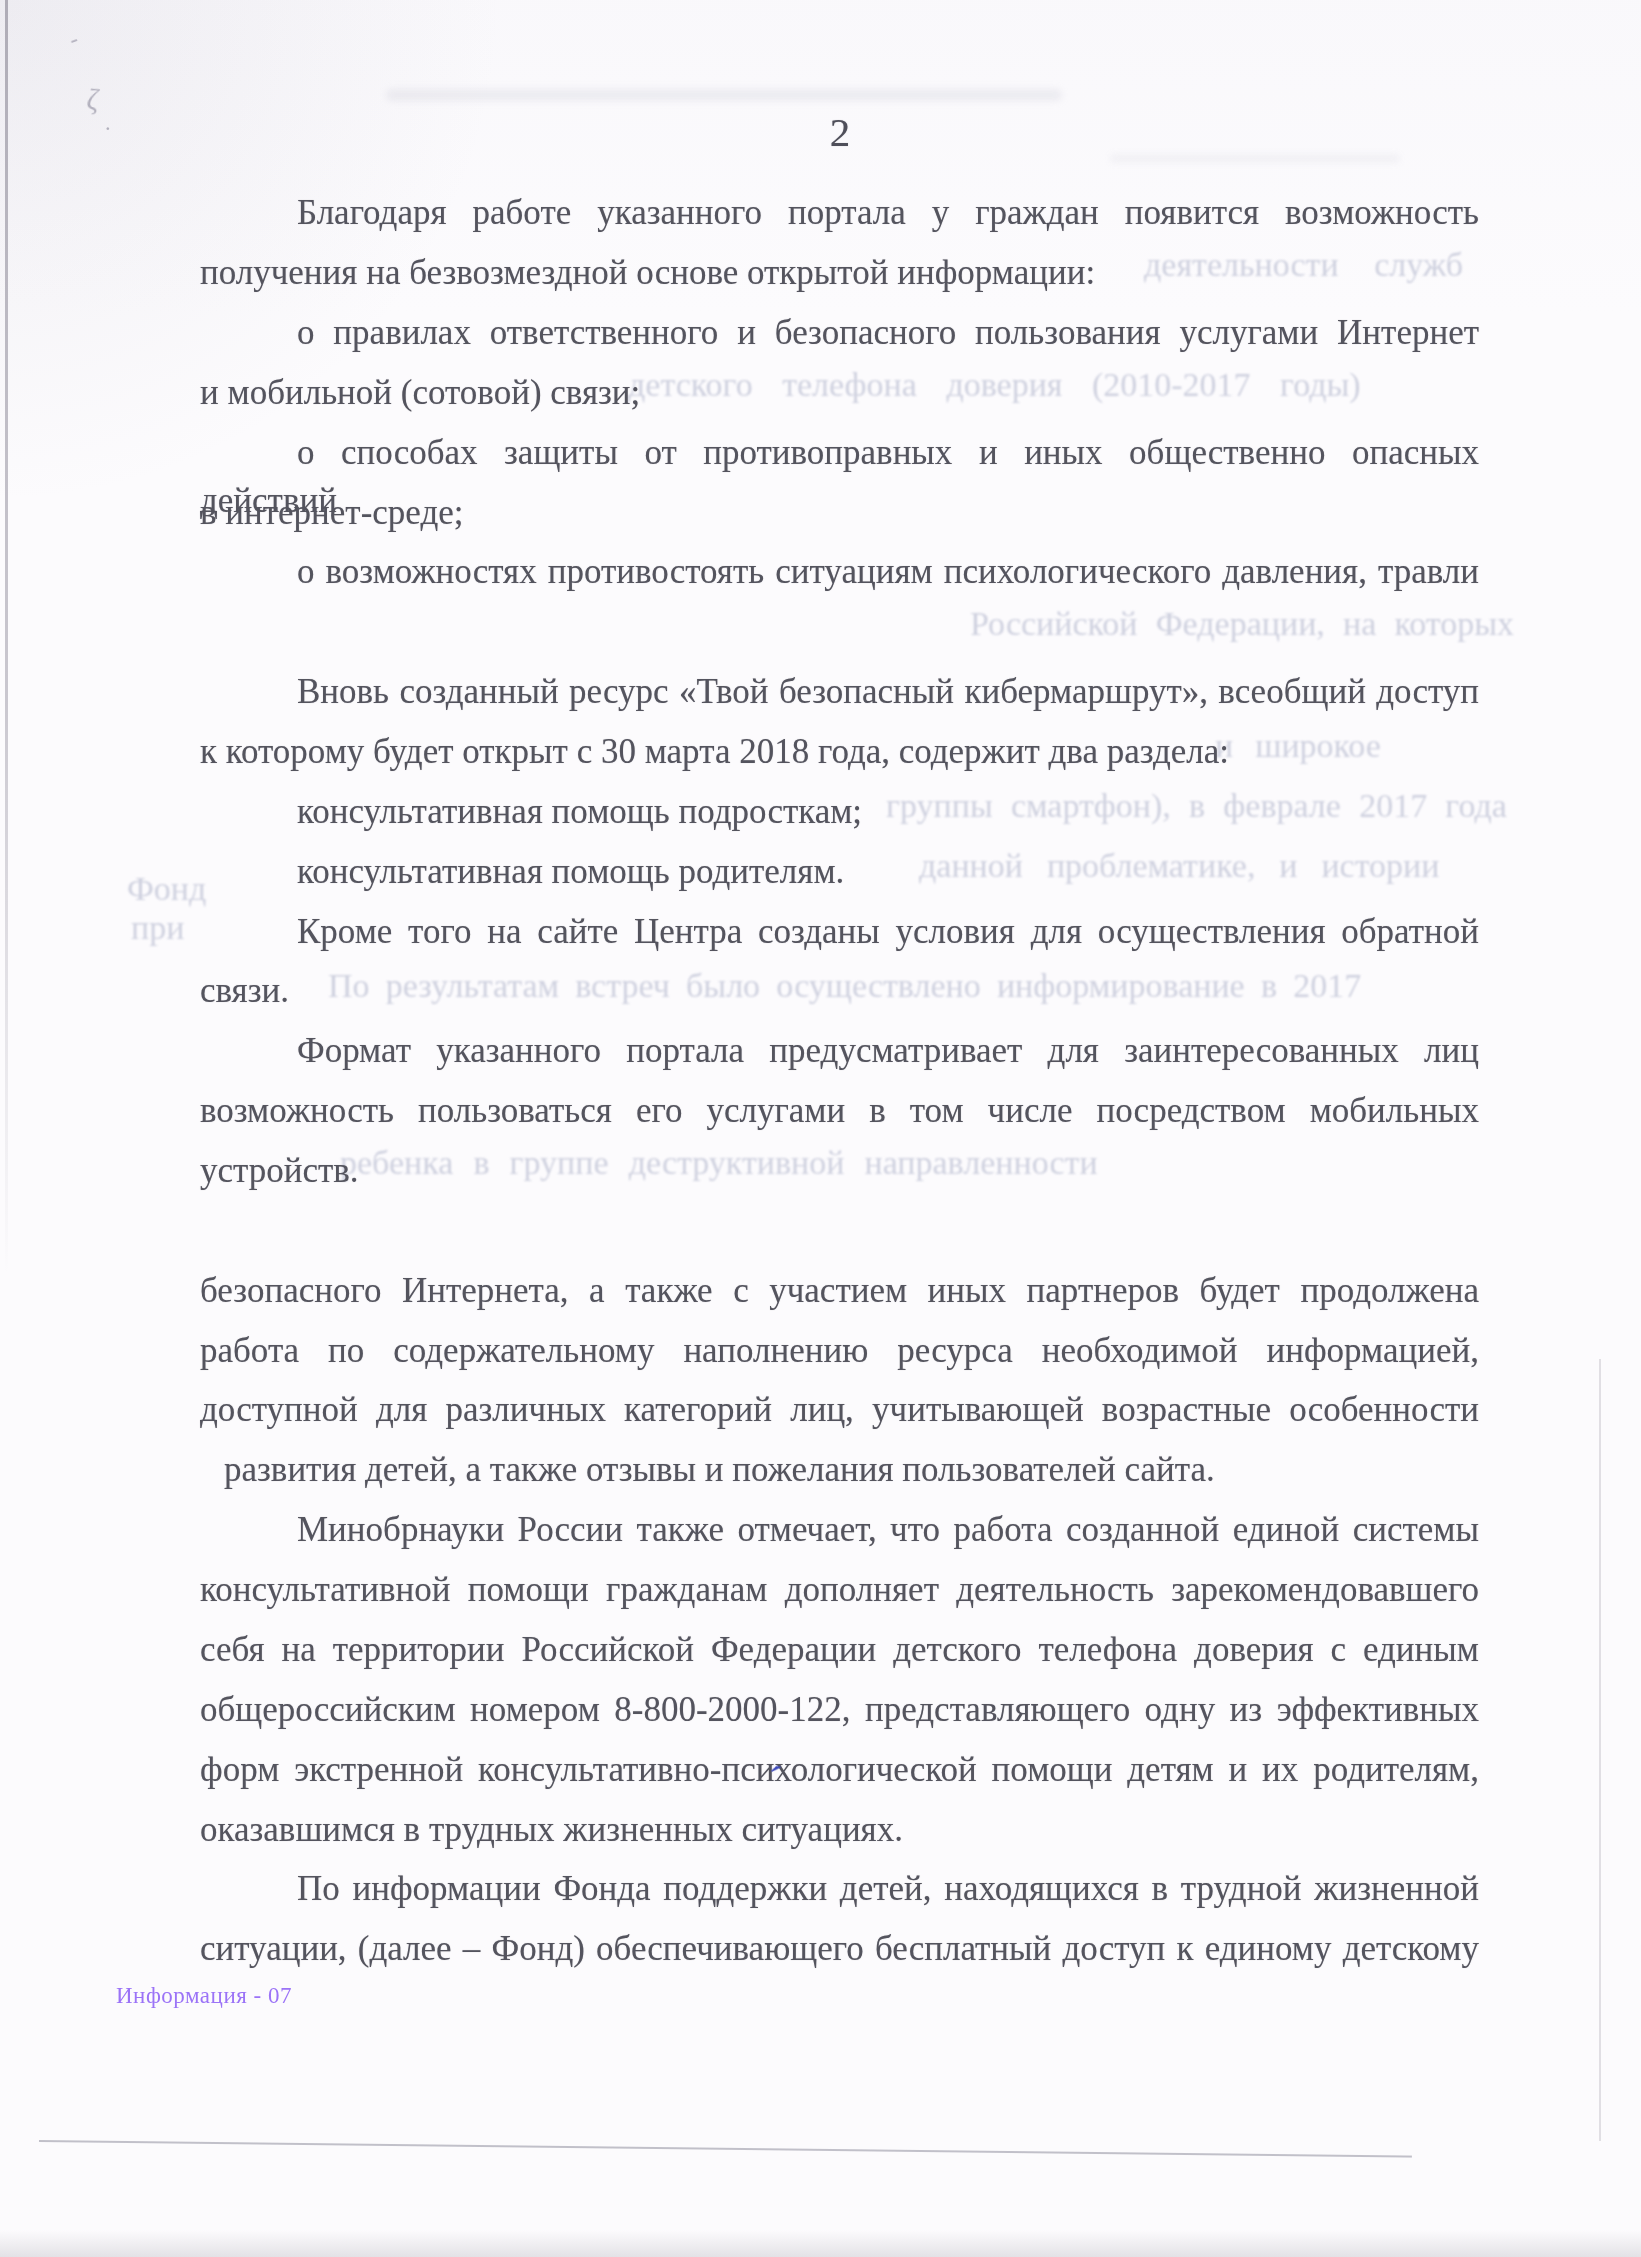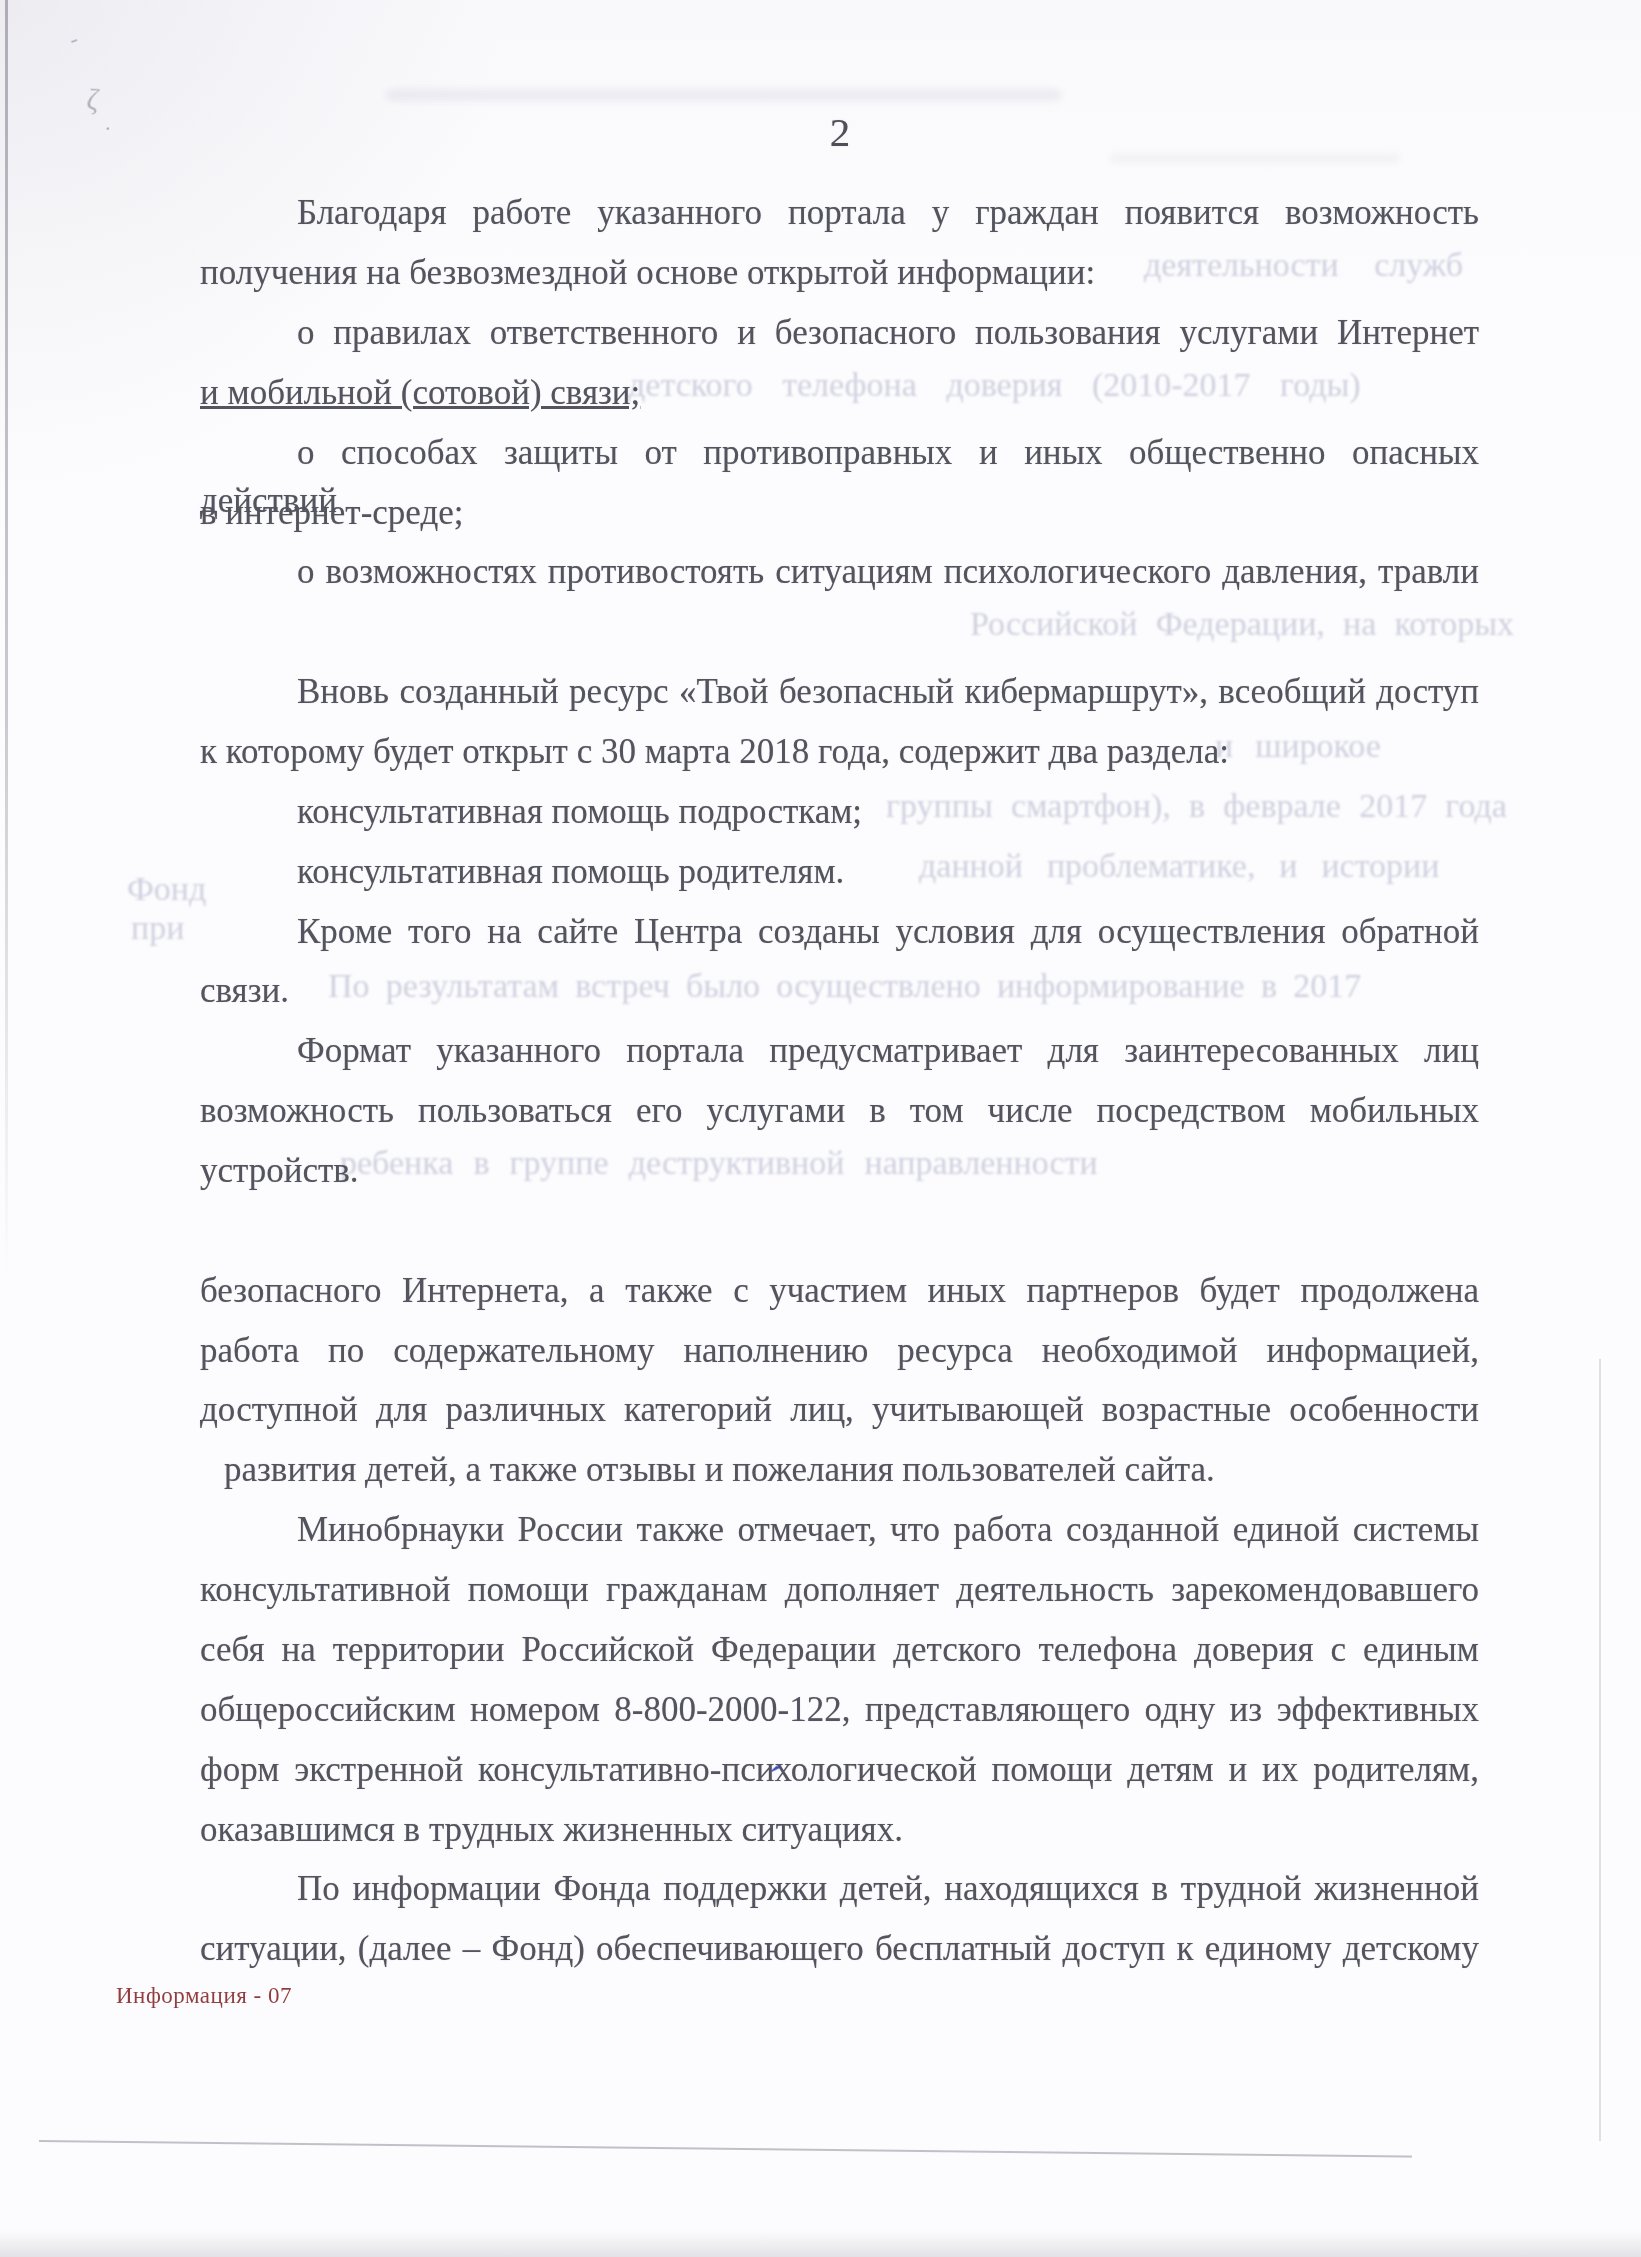--- a/index.html
+++ b/index.html
@@ -42,21 +42,21 @@
     color:#a9aec6;opacity:.55;
     filter:blur(1.2px);
     white-space:nowrap;
   }
   .smudge{
     position:absolute;background:rgba(175,175,192,.18);
     filter:blur(3.9px);border-radius:5.8px;
   }
   .footer{
     position:absolute;left:116px;top:1983px;
-    font-size:23px;color:#7f1d1d;opacity:.85;
+    font-size:23px;color:#8b5cf6;opacity:.85;
     filter:blur(0.3px);letter-spacing:0.5px;
   }
   .pen-mark{
     position:absolute;left:766px;top:1757px;
     font-size:42px;color:#3d49bb;
     transform:rotate(12deg);filter:blur(0.3px);
   }
   .edge-left{
     position:absolute;left:4.8px;top:0;width:2.9px;height:1274px;
     background:linear-gradient(180deg,#9a97a3 0%,#b9b6c0 55%,rgba(190,188,198,0) 100%);
@@ -101,21 +101,21 @@
       <div class="gl" style="left: 340px; top: 1141px; word-spacing: 11.6px;">ребенка в группе деструктивной направленности</div>
     </div>
 
   <div class="pageno">2</div>
 
   <div class="text-block">
 
   <div class="ln just ind" style="top: 189px;">Благодаря работе указанного портала у граждан появится возможность</div>
       <div class="ln" style="top: 249px;">получения на безвозмездной основе открытой информации:</div>
       <div class="ln just ind" style="top: 309px;">о правилах ответственного и безопасного пользования услугами Интернет</div>
-      <div class="ln" style="top: 369px; text-decoration: underline;">и мобильной (сотовой) связи;</div>
+      <div class="ln" style="top: 369px;">и мобильной (сотовой) связи;</div>
       <div class="ln just ind" style="top: 429px;">о способах защиты от противоправных и иных общественно опасных действий</div>
       <div class="ln" style="top: 489px;">в интернет-среде;</div>
       <div class="ln just ind" style="top: 548px;">о возможностях противостоять ситуациям психологического давления, травли</div>
       <div class="ln just ind" style="top: 668px;">Вновь созданный ресурс «Твой безопасный кибермаршрут», всеобщий доступ</div>
       <div class="ln" style="top: 728px;">к которому будет открыт с 30 марта 2018 года, содержит два раздела:</div>
       <div class="ln ind" style="top: 788px;">консультативная помощь подросткам;</div>
       <div class="ln ind" style="top: 848px;">консультативная помощь родителям.</div>
       <div class="ln just ind" style="top: 908px;">Кроме того на сайте Центра созданы условия для осуществления обратной</div>
       <div class="ln" style="top: 967px;">связи.</div>
       <div class="ln just ind" style="top: 1027px;">Формат указанного портала предусматривает для заинтересованных лиц</div>

